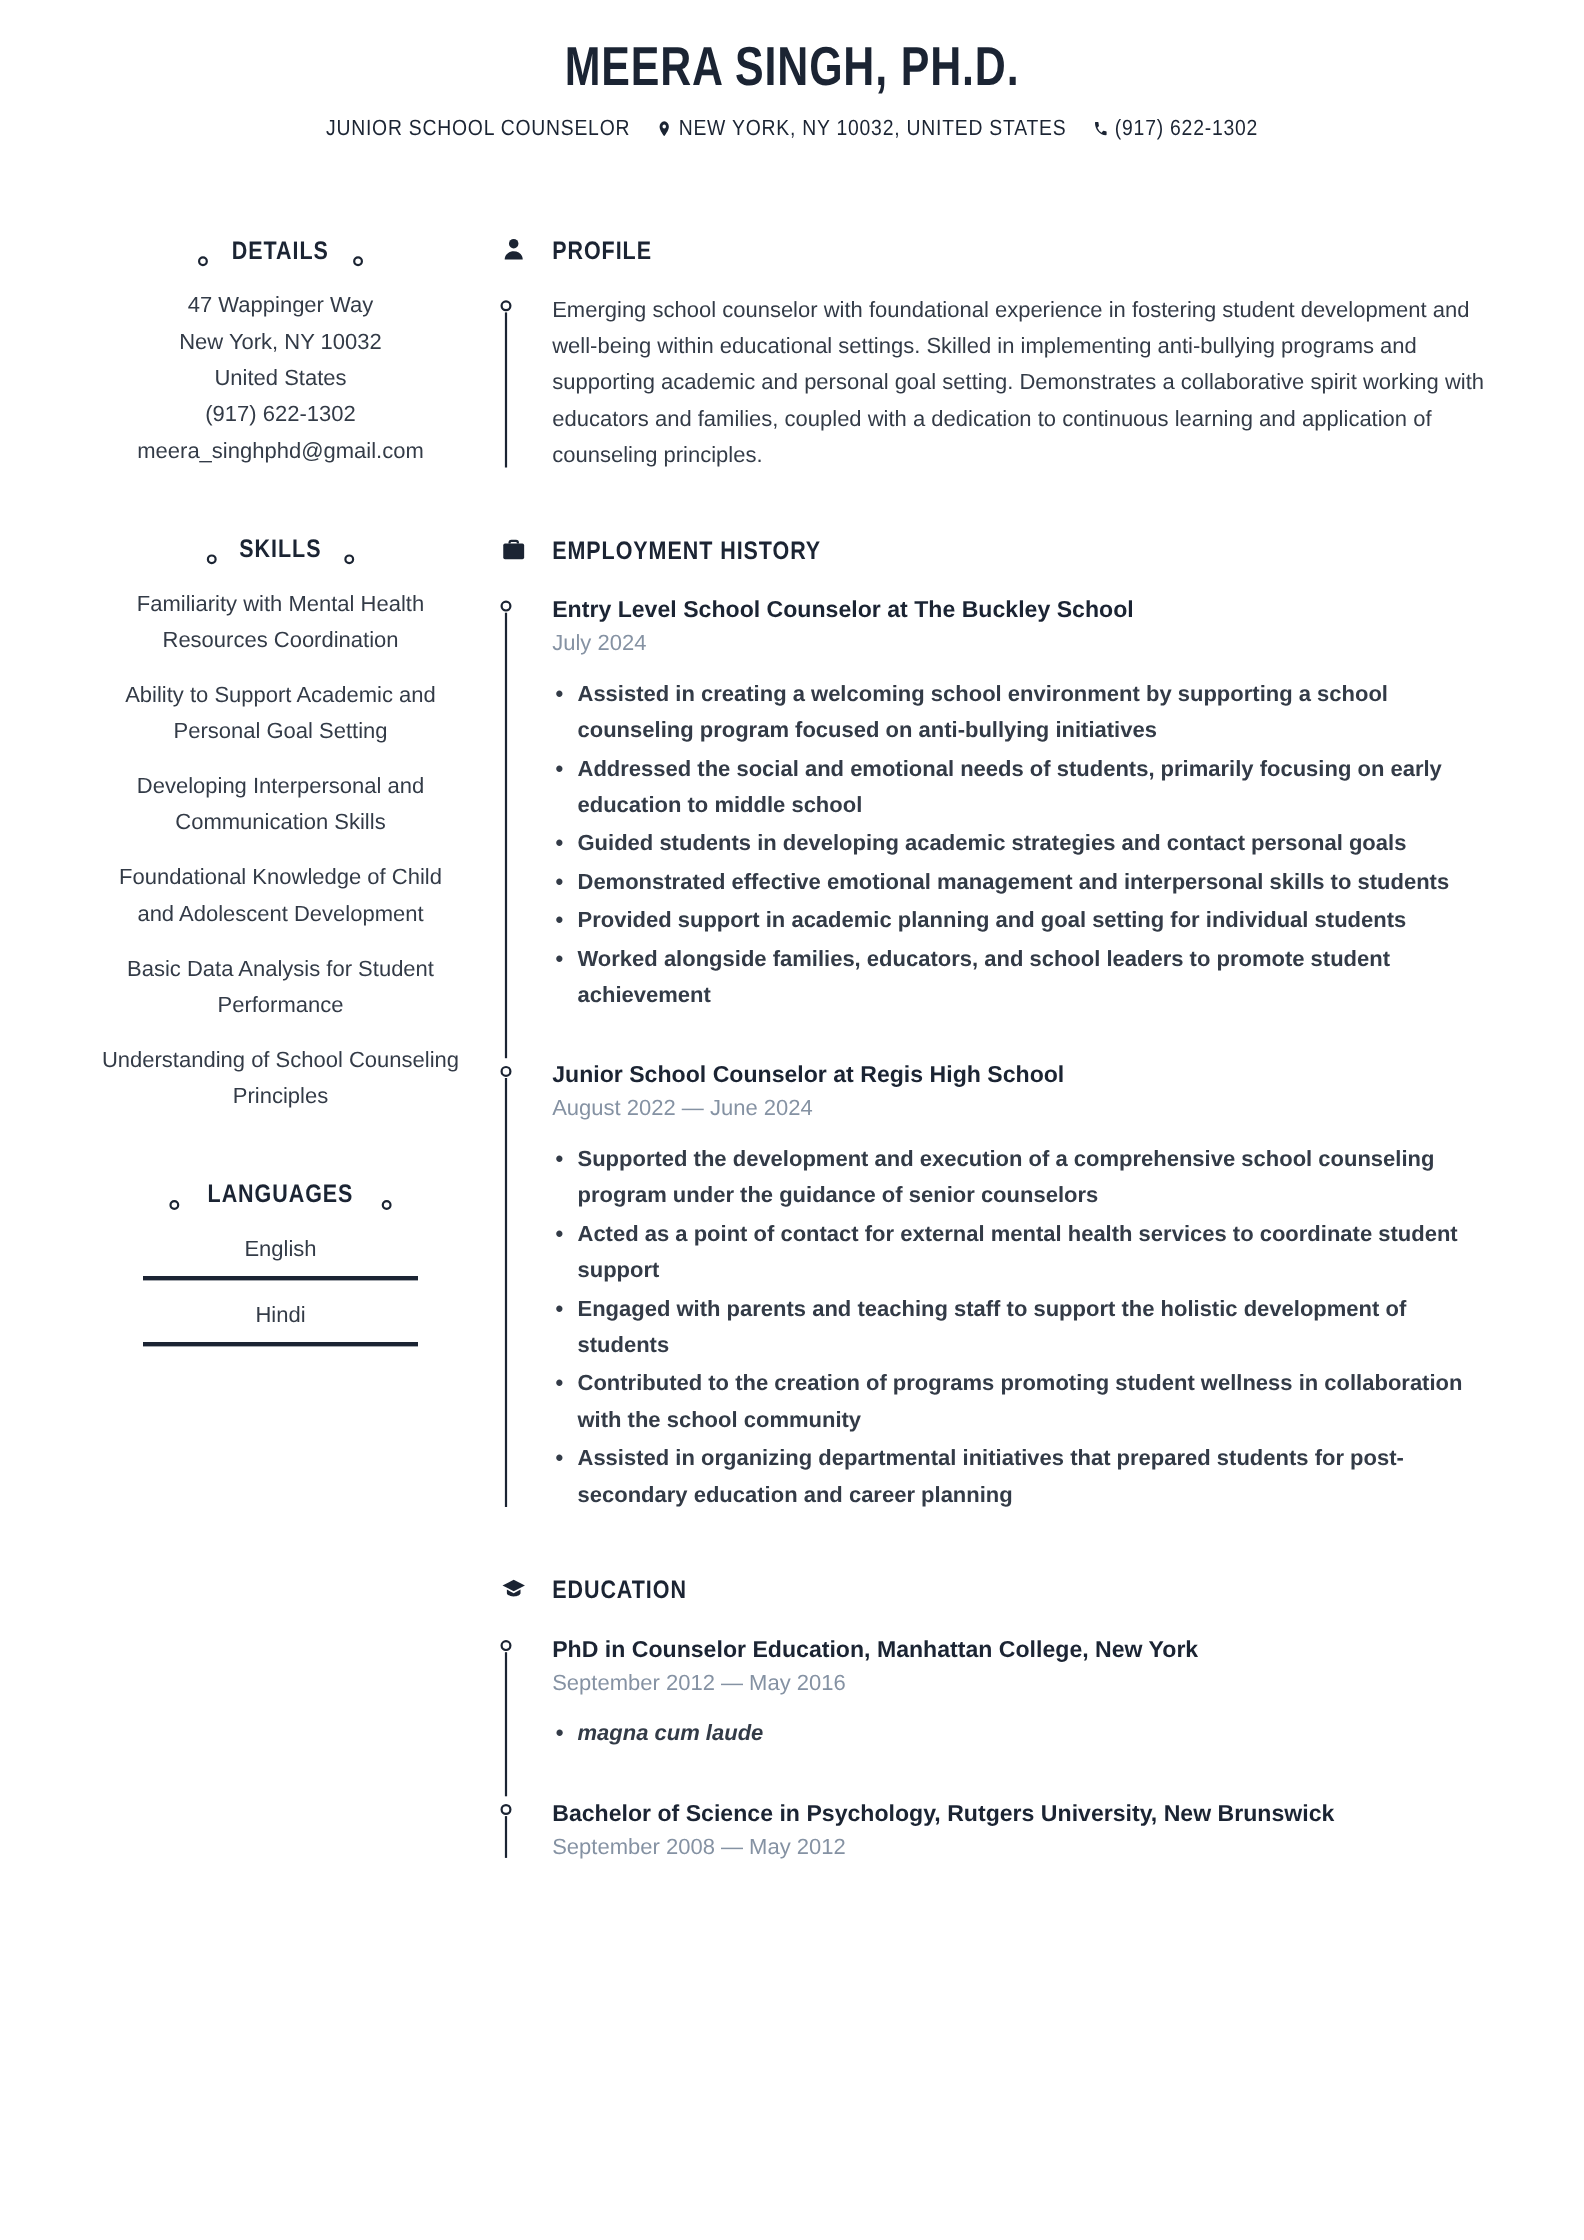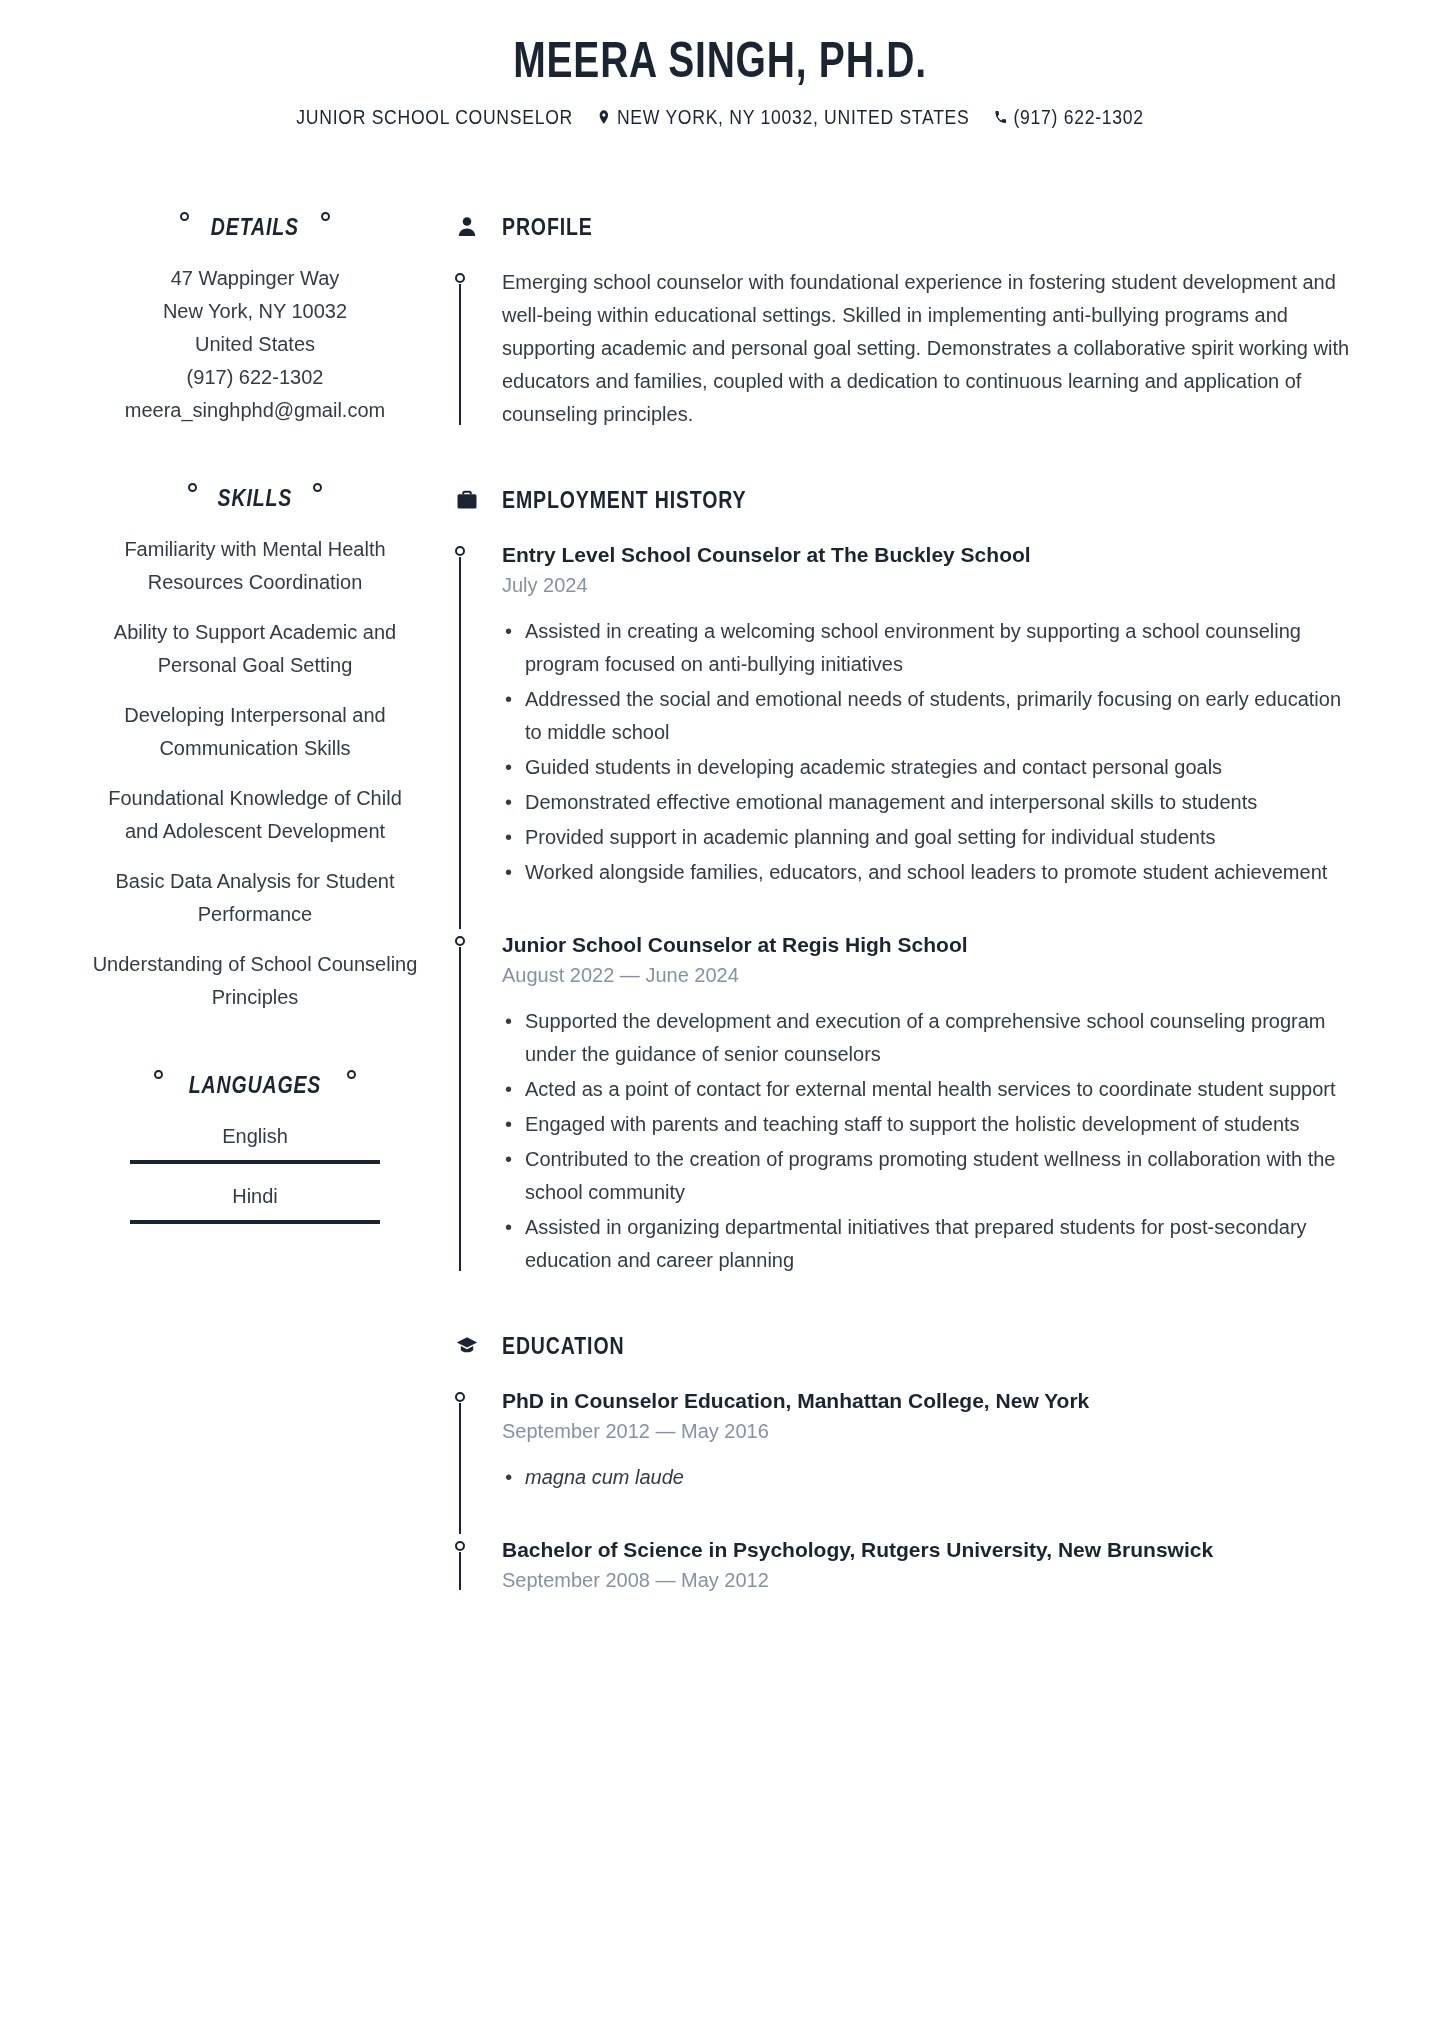--- a/index.html
+++ b/index.html
@@ -33,21 +33,21 @@
   .subtitle-item{display:flex;align-items:center;gap:7px;}
   .subtitle-item svg{width:16px;height:16px;fill:var(--ink);flex-shrink:0;}
 
   
   .grid{display:flex;margin-top:82px;align-items:flex-start;}
   .sidebar{width:330px;flex-shrink:0;text-align:center;}
   .main{flex:1;margin-left:35px;min-width:0;}
 
   
   .side-section{margin-bottom:56px;}
-  .side-head{display:flex;align-items:flex-start;justify-content:center;gap:14px;color:var(--ink);margin-bottom:20px;font-style:italic;}
+  .side-head{display:flex;align-items:flex-end;justify-content:center;gap:14px;color:var(--ink);margin-bottom:20px;}
   .side-head .ring{width:9px;height:9px;border:2.5px solid var(--ink);border-radius:50%;flex-shrink:0;}
   .head-txt{
     display:inline-block;transform:scaleX(0.85);transform-origin:center;
     font-size:23px;font-weight:bold;letter-spacing:1px;line-height:30px;color:var(--ink);white-space:nowrap;
   }
   .address div{line-height:33px;}
   .email-link{color:var(--body);text-underline-offset:3px;cursor:pointer;}
   .skills-list{list-style:none;margin:0;padding:0;}
   .skills-list li{margin-bottom:17px;}
   .skills-list li:last-child{margin-bottom:0;}
@@ -72,21 +72,21 @@
     width:6px;height:6px;border:2px solid var(--ink);border-radius:50%;background:#fff;z-index:1;
   }
   .entry::after{ 
     content:"";position:absolute;left:-43px;top:18px;bottom:-40px;width:2px;background:var(--ink);
   }
   .entry:last-child::after{bottom:6px;}
 
   .profile-text{max-width:848px;}
   .entry-title{font-size:21px;font-weight:bold;color:var(--ink);line-height:31px;}
   .entry-date{font-size:20px;color:var(--muted);line-height:31px;}
-  .bullets{list-style:none;margin:14px 0 0;padding:0;}
+  .bullets{list-style:none;margin:14px 0 0;padding:0;font-weight:bold;}
   .bullets li{position:relative;padding-left:23px;margin-bottom:2px;}
   .bullets li::before{content:"•";position:absolute;left:3px;top:0;color:var(--body);}
   .edu-bullets li{font-style:italic;}
 </style>
 </head>
 <body>
 
 <div class="page">
 
   <div class="name"><span class="cond">MEERA SINGH, PH.D.</span></div>

